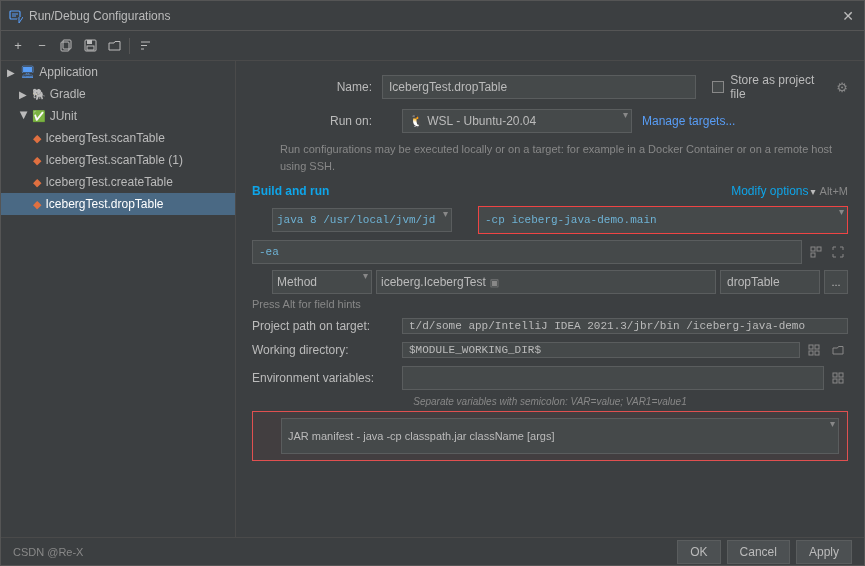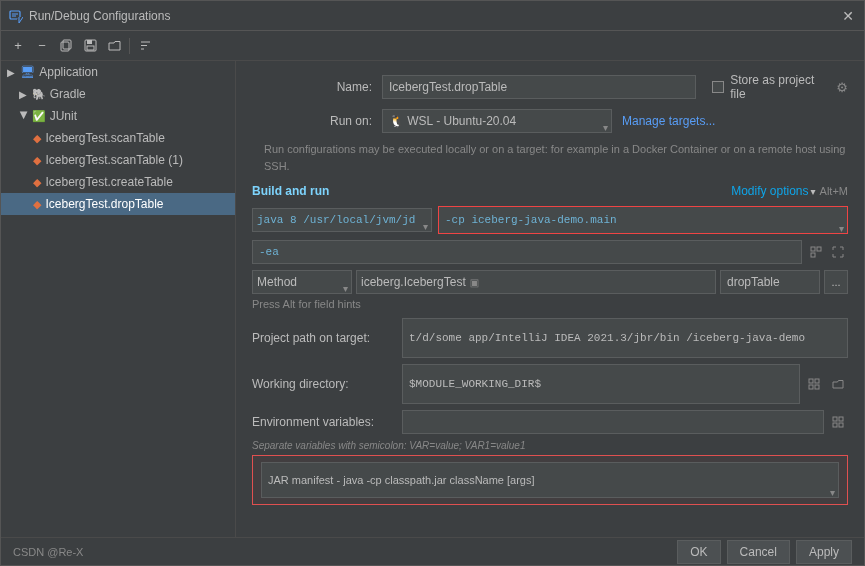--- a/index.html
+++ b/index.html
@@ -183,35 +183,35 @@
       cursor: pointer;
       font-size: 12px;
       margin-left: 10px;
       text-decoration: none;
     }
 
     .info-text {
       color: #888;
       font-size: 11px;
       margin-bottom: 10px;
-      margin-left: 12px;
+      margin-left: 28px;
       line-height: 1.5;
     }
 
     .section-header {
       display: flex;
       align-items: center;
       justify-content: space-between;
       margin-bottom: 8px;
     }
 
     .section-title {
       font-size: 12px;
       font-weight: bold;
-      color: #7dd3fc;
+      color: #0ea5e9;
     }
 
     .modify-options {
       color: #0ea5e9;
       cursor: pointer;
       font-size: 12px;
       display: flex;
       align-items: center;
       gap: 4px;
     }
@@ -360,21 +360,21 @@
     }
 
     .detail-value {
       flex: 1;
       background: #45494a;
       border: 1px solid #5a5d5e;
       color: #bbbbbb;
       font-size: 11px;
       font-family: 'Courier New', monospace;
       padding: 2px 6px;
-      height: 40px;
+      height: 16px;
       display: flex;
       align-items: center;
     }
 
     .detail-value-text {
       overflow: hidden;
       text-overflow: ellipsis;
       white-space: nowrap;
       color: #bbbbbb;
       font-size: 11px;
@@ -434,21 +434,22 @@
       color: #bbbbbb;
       font-size: 12px;
       padding: 2px 12px;
       height: 24px;
       cursor: pointer;
     }
 
     .select-wrapper {
       position: relative;
       display: inline-flex;
-      align-items: flex-end;
+      align-items: flex-start;
+      margin-left: 20px;
     }
 
     .select-wrapper::after {
       content: '▾';
       position: absolute;
       right: 4px;
       color: #888;
       font-size: 10px;
       pointer-events: none;
     }
@@ -684,21 +685,21 @@
             <svg width="12" height="12" viewBox="0 0 12 12">
                 <rect x="1" y="1" width="4" height="4" fill="none" stroke="#888" stroke-width="1"></rect>
                 <rect x="7" y="1" width="4" height="4" fill="none" stroke="#888" stroke-width="1"></rect>
                 <rect x="1" y="7" width="4" height="4" fill="none" stroke="#888" stroke-width="1"></rect>
                 <rect x="7" y="7" width="4" height="4" fill="none" stroke="#888" stroke-width="1"></rect>
               </svg>
           </button>
         </div>
       </div>
 
-      <div style="display:flex; justify-content:flex-start; padding-right:0; margin-bottom:4px;">
+      <div style="display:flex; justify-content:center; padding-right:0; margin-bottom:4px;">
         <span style="color:#888; font-size:10px; font-style:italic;">Separate variables with semicolon: VAR=value; VAR1=value1</span>
       </div>
 
       <div class="shorten-row">
         <div class="select-wrapper" style="flex:1;">
           <select class="shorten-select" style="width:100%">
             <option>JAR manifest - java -cp classpath.jar className [args]</option>
           </select>
         </div>
       </div>

